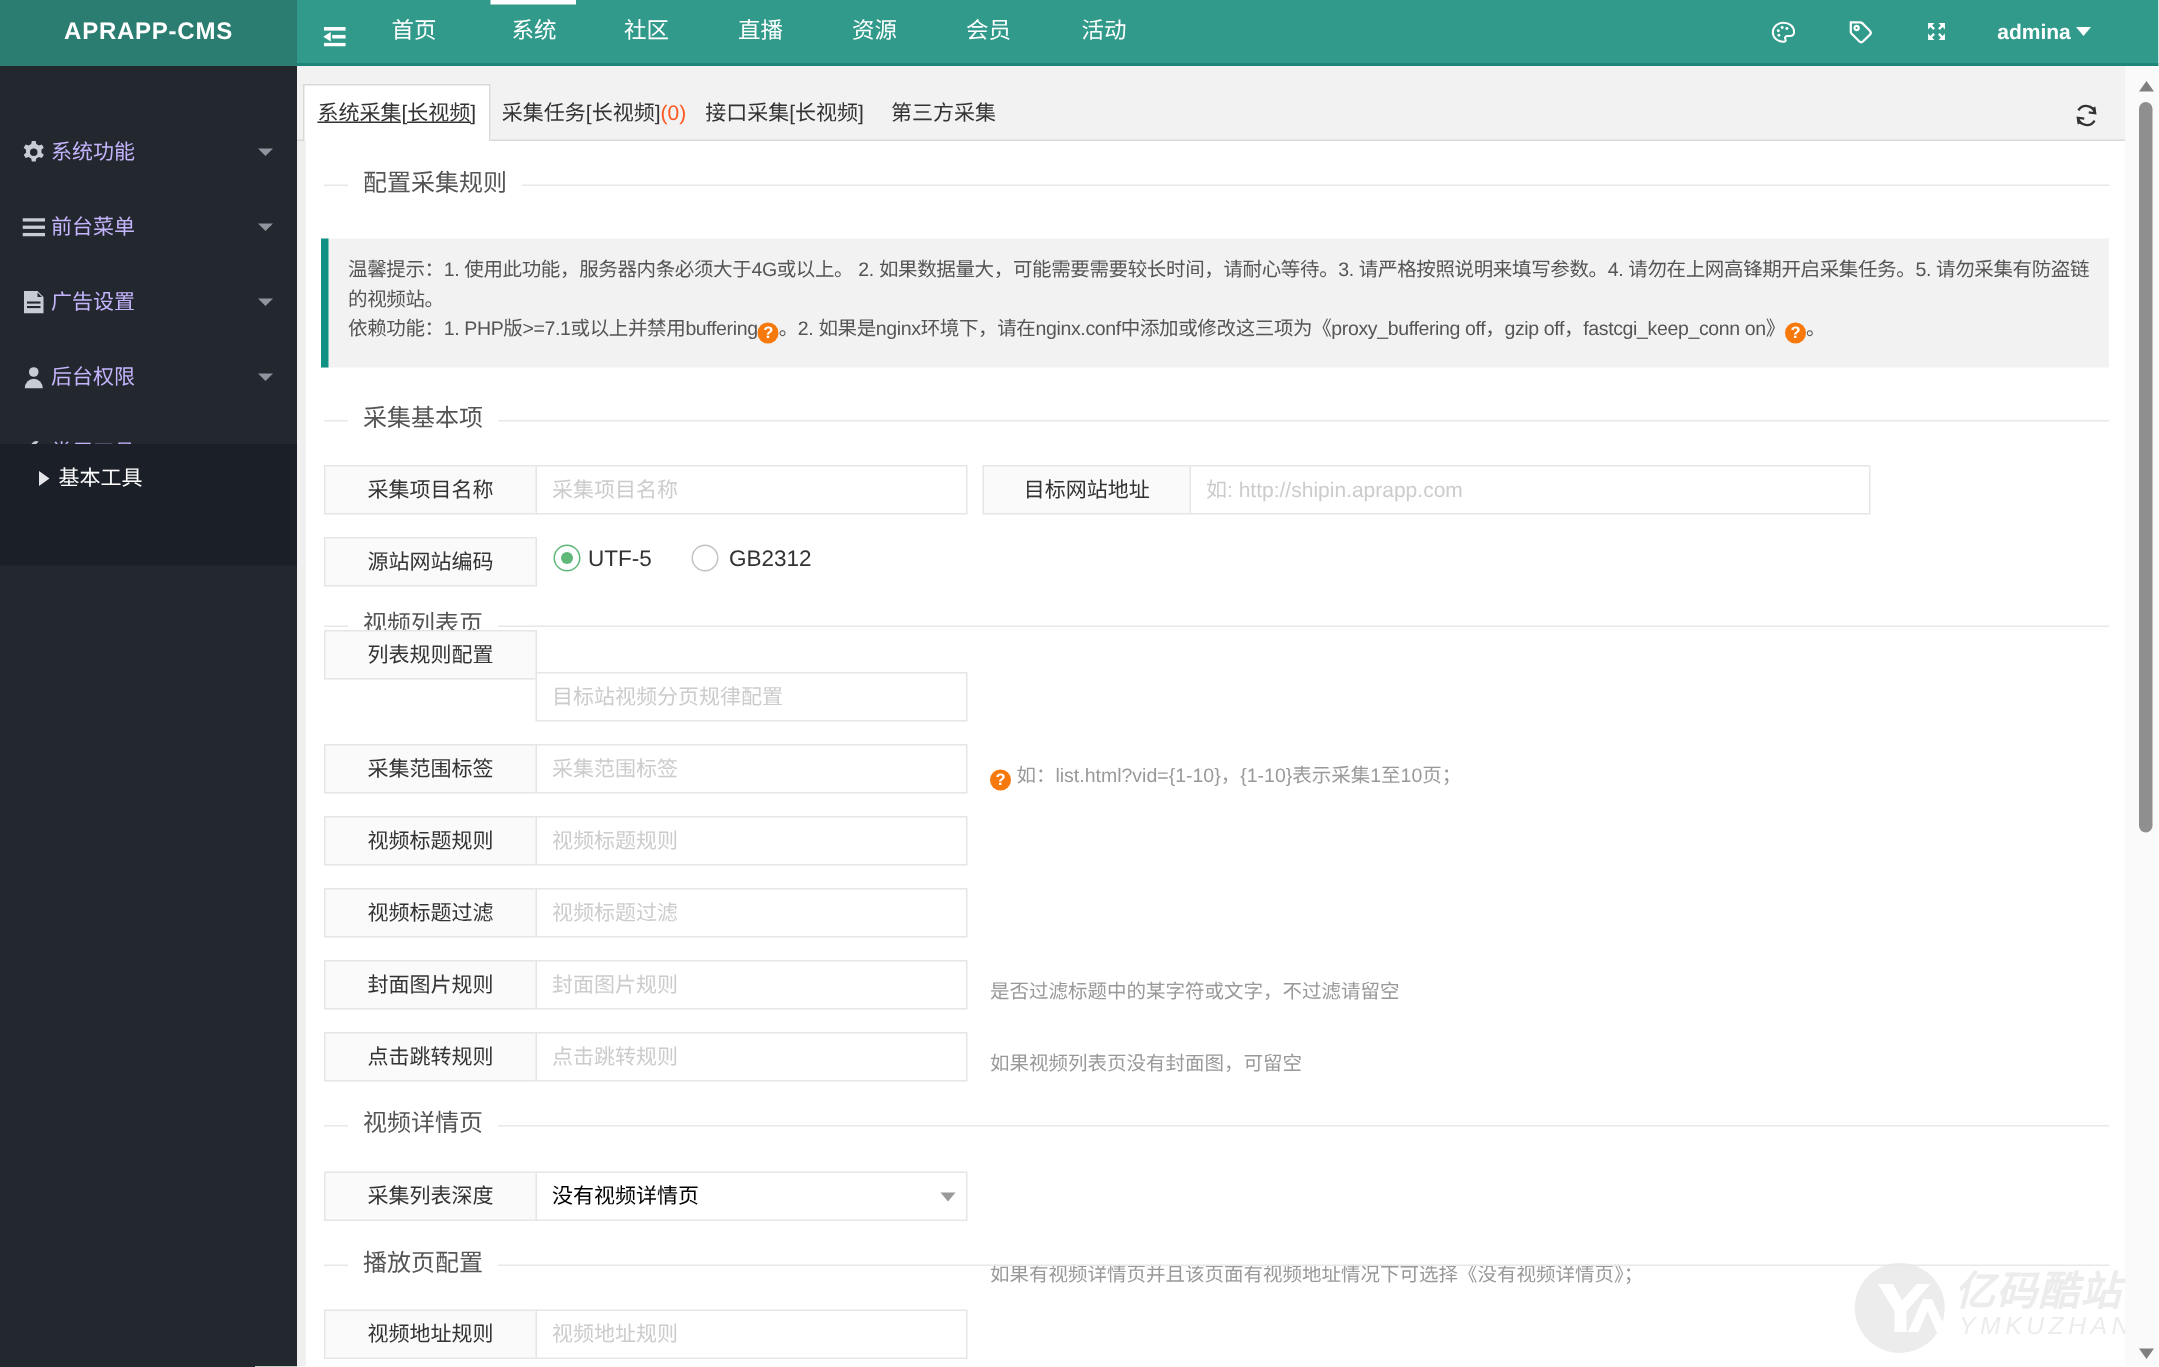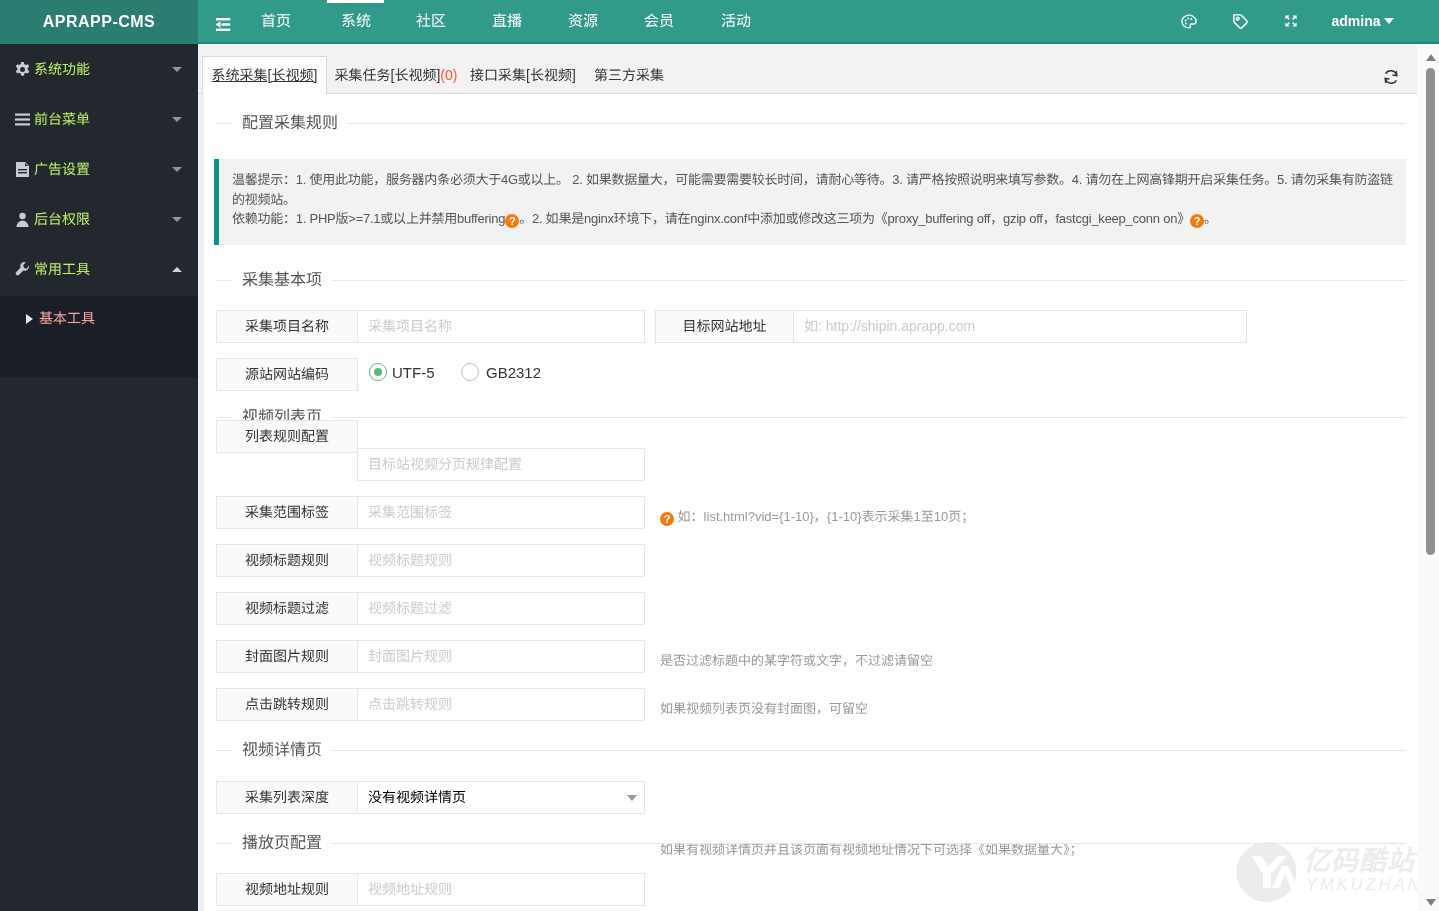--- a/index.html
+++ b/index.html
@@ -9,27 +9,27 @@
 
 
 #header { position:absolute; left:0; top:0; width:1439px; height:44px; background:#319a8b; border-bottom:2px solid #1f8578; }
 #logo { position:absolute; left:0; top:0; width:198px; height:44px; background:#2b7d71; color:#fff; font-size:16px; font-weight:bold; letter-spacing:0.5px; text-align:center; line-height:43px; }
 .navitem { position:absolute; top:0; height:42px; line-height:42px; color:#fff; font-size:15px; font-weight:500; transform:translateX(-50%); white-space:nowrap; }
 #navind { position:absolute; left:327px; top:0; width:57px; height:3px; background:#fff; }
 .hicon { position:absolute; top:0; height:42px; display:flex; align-items:center; justify-content:center; transform:translateX(-50%); }
 
 
 #sidebar { position:absolute; left:0; top:44px; width:198px; height:867px; background:#23272e; }
-.sitem { position:absolute; left:0; width:198px; height:50px; color:#bef264; font-size:14px; }
+.sitem { position:absolute; left:0; width:198px; height:50px; color:#c4b5fd; font-size:14px;margin-top:32px; }
 .sitem .txt { position:absolute; left:34px; top:0; line-height:50px; }
 .sitem .ic { position:absolute; left:15px; top:18px; }
 .caret-d { position:absolute; right:16px; top:23px; width:0; height:0; border-left:5px solid transparent; border-right:5px solid transparent; border-top:5px solid #8f959e; }
 .caret-u { position:absolute; right:16px; top:23px; width:0; height:0; border-left:5px solid transparent; border-right:5px solid transparent; border-bottom:5px solid #cfd3d9; }
 #submenu { position:absolute; left:0; top:252px; width:198px; height:81px; background:#1b1f27; }
-.subitem { position:absolute; left:0; width:198px; height:35px; line-height:35px; color:#fca5a5; font-size:14px; }
+.subitem { position:absolute; left:0; width:198px; height:35px; line-height:35px; color:#ffffff; font-size:14px; }
 .subitem .tri { display:inline-block; width:0; height:0; border-top:5px solid transparent; border-bottom:5px solid transparent; border-left:7px solid #e4e6e9; margin:0 6px 0 26px; vertical-align:-1px; }
 .subactive { background:#0aa08e; color:#fff; }
 
 
 #tabstrip { position:absolute; left:198px; top:44px; width:1219px; height:50px; background:#f2f2f2; border-bottom:1px solid #d9d9d9; }
 #activetab { position:absolute; left:202px; top:56px; width:125px; height:38px; background:#fff; border:1px solid #d9d9d9; border-bottom:none; z-index:3; text-align:center; line-height:37px; font-size:14px; color:#333;text-decoration:underline; }
 .tabtxt { position:absolute; top:57px; height:37px; line-height:37px; font-size:14px; color:#333; transform:translateX(-50%); white-space:nowrap; }
 .tabnum { color:#ff5722; }
 
 
@@ -240,19 +240,19 @@
 
 <div class="flabel" style="left:216px;top:688px;">点击跳转规则</div>
 <div class="finput" style="left:357px;top:688px;width:288px;">点击跳转规则</div>
 
 <div class="fieldline" style="top:750px;"></div>
 <span class="legend" style="left:232px;top:750px;">视频详情页</span>
 
 <div class="flabel" style="left:216px;top:781px;">采集列表深度</div>
 <div class="finput" style="left:357px;top:781px;width:288px;color:#000;">没有视频详情页</div>
 <span class="selcaret" style="left:627px;top:795px;"></span>
-<span class="hint" style="left:660px;top:791px;">如果有视频详情页并且该页面有视频地址情况下可选择《如果数据量大》；</span>
+<span class="hint" style="left:660px;top:791px;">如果有视频详情页并且该页面有视频地址情况下可选择《没有视频详情页》；</span>
 
 <div class="fieldline" style="top:843px;"></div>
 <span class="legend" style="left:232px;top:843px;">播放页配置</span>
 
 <div class="flabel" style="left:216px;top:873px;">视频地址规则</div>
 <div class="finput" style="left:357px;top:873px;width:288px;">视频地址规则</div>
 
 </body></html>

